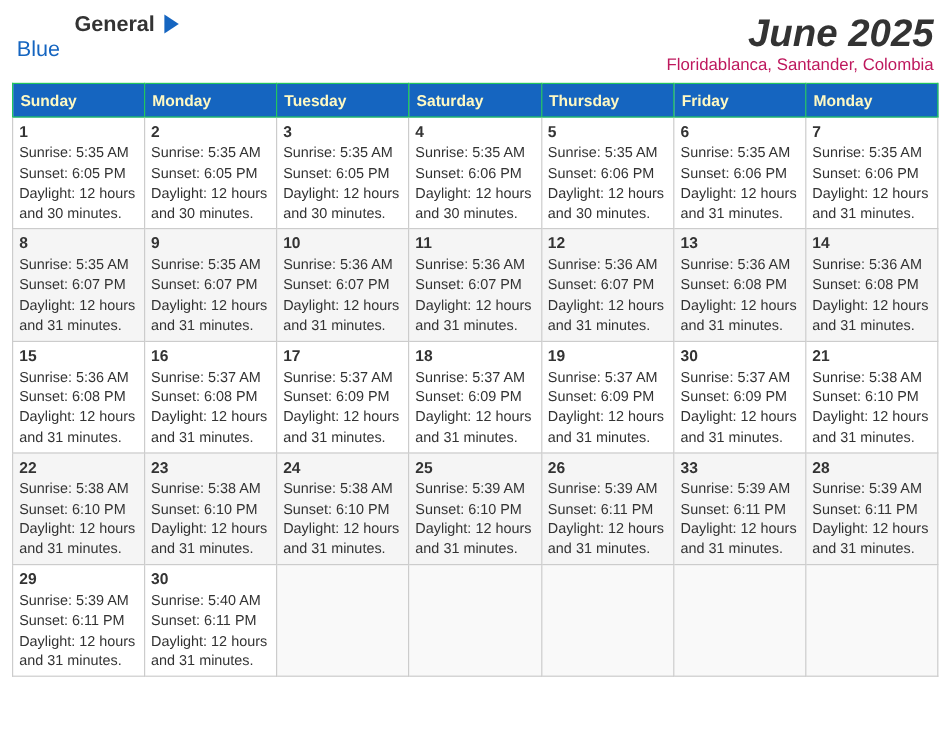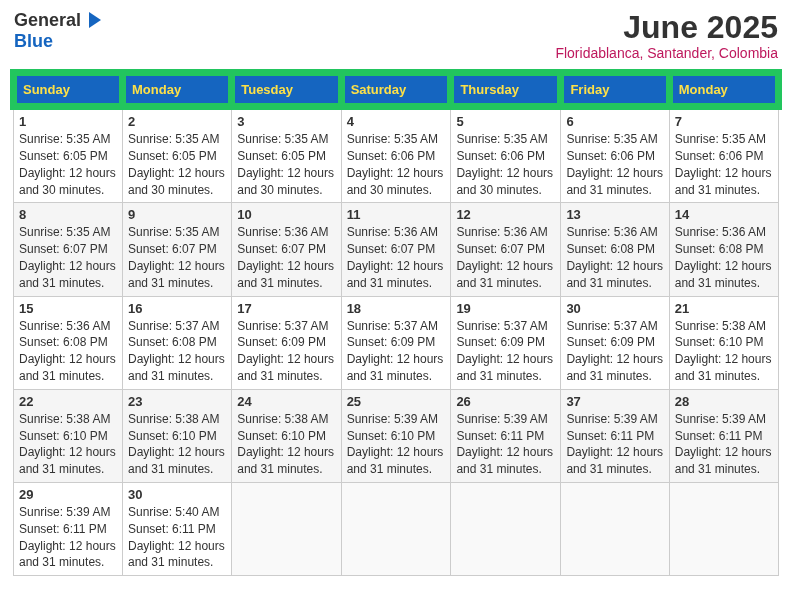--- a/index.html
+++ b/index.html
@@ -27,38 +27,39 @@
       align-items: center;
     }
     .title-section {
       text-align: right;
     }
     .month-title {
       font-size: 32px;
       font-weight: bold;
       color: #333;
       line-height: 1.1;
+      font-style: italic;
     }
     .location-title {
       font-size: 14px;
       color: #be185d;
     }
     .calendar {
       width: 100%;
       border-collapse: collapse;
       border: 1px solid #ccc;
     }
     .calendar th {
       background-color: #1565c0;
-      color: #fde047;
+      color: #fef9c3;
       text-align: left;
       padding: 6px 6px;
       font-size: 13px;
       font-weight: bold;
-      border: 7px solid #22c55e;
+      border: 1px solid #22c55e;
     }
     .calendar td {
       vertical-align: top;
       padding: 4px 5px;
       border: 1px solid #ccc;
       font-size: 10.5px;
       color: #333;
       width: 113px;
       min-height: 80px;
       background: #fff;
@@ -80,27 +81,27 @@
     .empty-cell {
       background: #f9f9f9 !important;
     }
   </style>
 </head>
 <body>
 
 <div class="header">
   <div class="logo">
     <div class="logo-line">
-      <span style="font-size:18px;font-weight:bold;color:#333;">General</span>
+      <span style="font-size:18px;font-weight:bold;color:#333;margin-left:48px;">General</span>
       <svg width="20" height="20" viewBox="0 0 20 20" style="margin-left:2px;margin-top:-2px;">
         <polygon points="6,2 18,10 6,18" fill="#1565c0"></polygon>
       </svg>
     </div>
     <div>
-      <span style="font-size:18px;font-weight:bold;color:#1565c0;">Blue</span>
+      <span style="font-size:18px;font-weight:normal;color:#1565c0;">Blue</span>
     </div>
   </div>
   <div class="title-section">
     <div class="month-title">June 2025</div>
     <div class="location-title">Floridablanca, Santander, Colombia</div>
   </div>
 </div>
 
 <table class="calendar">
   <thead>
@@ -350,21 +351,21 @@
         <td>
         <span class="day-number">26</span>
         <div class="day-info">
           Sunrise: 5:39 AM<br>
           Sunset: 6:11 PM<br>
           Daylight: 12 hours<br>
           and 31 minutes.
         </div>
       </td>
         <td>
-        <span class="day-number">37</span>
+        <span class="day-number">33</span>
         <div class="day-info">
           Sunrise: 5:39 AM<br>
           Sunset: 6:11 PM<br>
           Daylight: 12 hours<br>
           and 31 minutes.
         </div>
       </td>
         <td>
         <span class="day-number">28</span>
         <div class="day-info">

